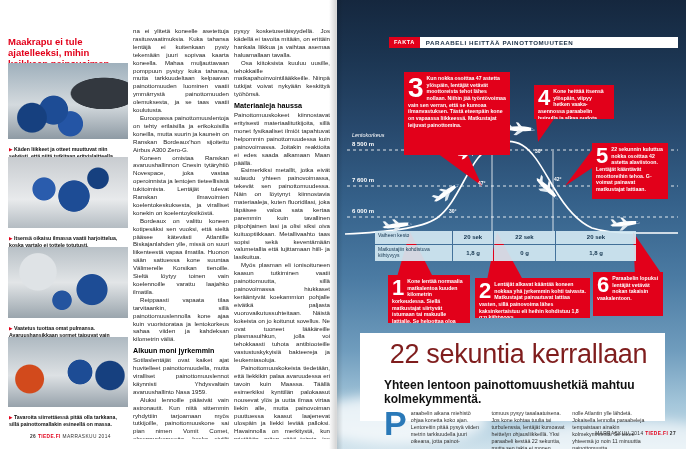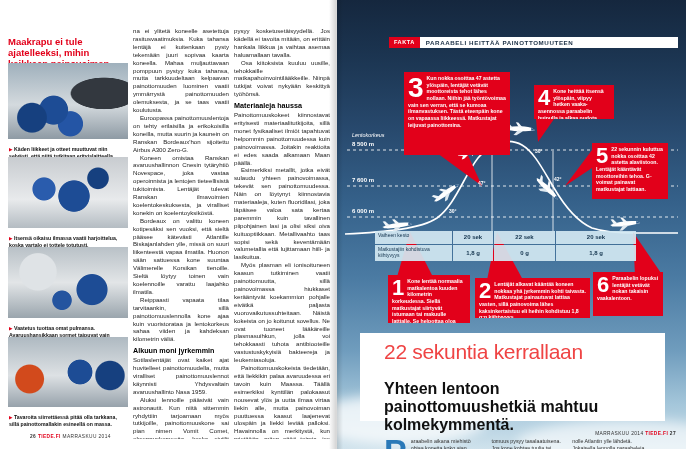--- a/index.html
+++ b/index.html
@@ -69,22 +69,22 @@
   .dtable{position:absolute;left:38px;top:231px;z-index:2;font-size:5px;color:#14344e;}
   .drow{display:flex;margin-bottom:1px;}
   .dcell{background:rgba(210,232,242,0.92);box-sizing:border-box;}
   .dlabel{width:77px;padding:2px 3px;margin-right:1px;line-height:1.15;}
   .dval{font-weight:bold;font-size:6px;text-align:center;margin-right:1px;}
   .dr1 .dcell{height:13px;} .dr1 .dval{line-height:13px;}
   .dr2 .dcell{height:16px;} .dr2 .dval{line-height:16px;}
   .w1{width:40px;} .w2{width:61px;} .w3{width:80px;}
   .bottom-box{position:absolute;left:23px;top:333px;width:305px;height:88px;background:#fff;
               z-index:4;box-sizing:border-box;padding:8px 12px 6px 24px;}
-  .bb-title{font-size:21px;color:#ef4444;letter-spacing:-0.3px;line-height:1;}
-  .bb-sub{font-size:16px;font-weight:bold;color:#101010;margin-top:18px;}
+  .bb-title{font-size:27px;color:#7f1d1d;letter-spacing:-0.3px;line-height:1;text-align:center;}
+  .bb-sub{font-size:12px;font-weight:bold;color:#101010;margin-top:10px;}
   .bb-body{display:flex;margin-top:4px;}
   .dropcap{color:#2a79b8;font-weight:bold;font-size:34px;line-height:.8;margin-right:4px;}
   .bb-col{font-size:5.3px;line-height:1.32;color:#2e2e2e;width:86px;margin-right:7px;text-align:left;}
   .footer-right{position:absolute;right:10px;top:431px;font-size:4.8px;letter-spacing:.4px;
                 color:#2e2e2e;z-index:5;}
   .footer-right .brand{color:#e2001a;font-weight:bold;}
   .footer-right .pg{font-weight:bold;}
 </style>
 </head>
 <body>

